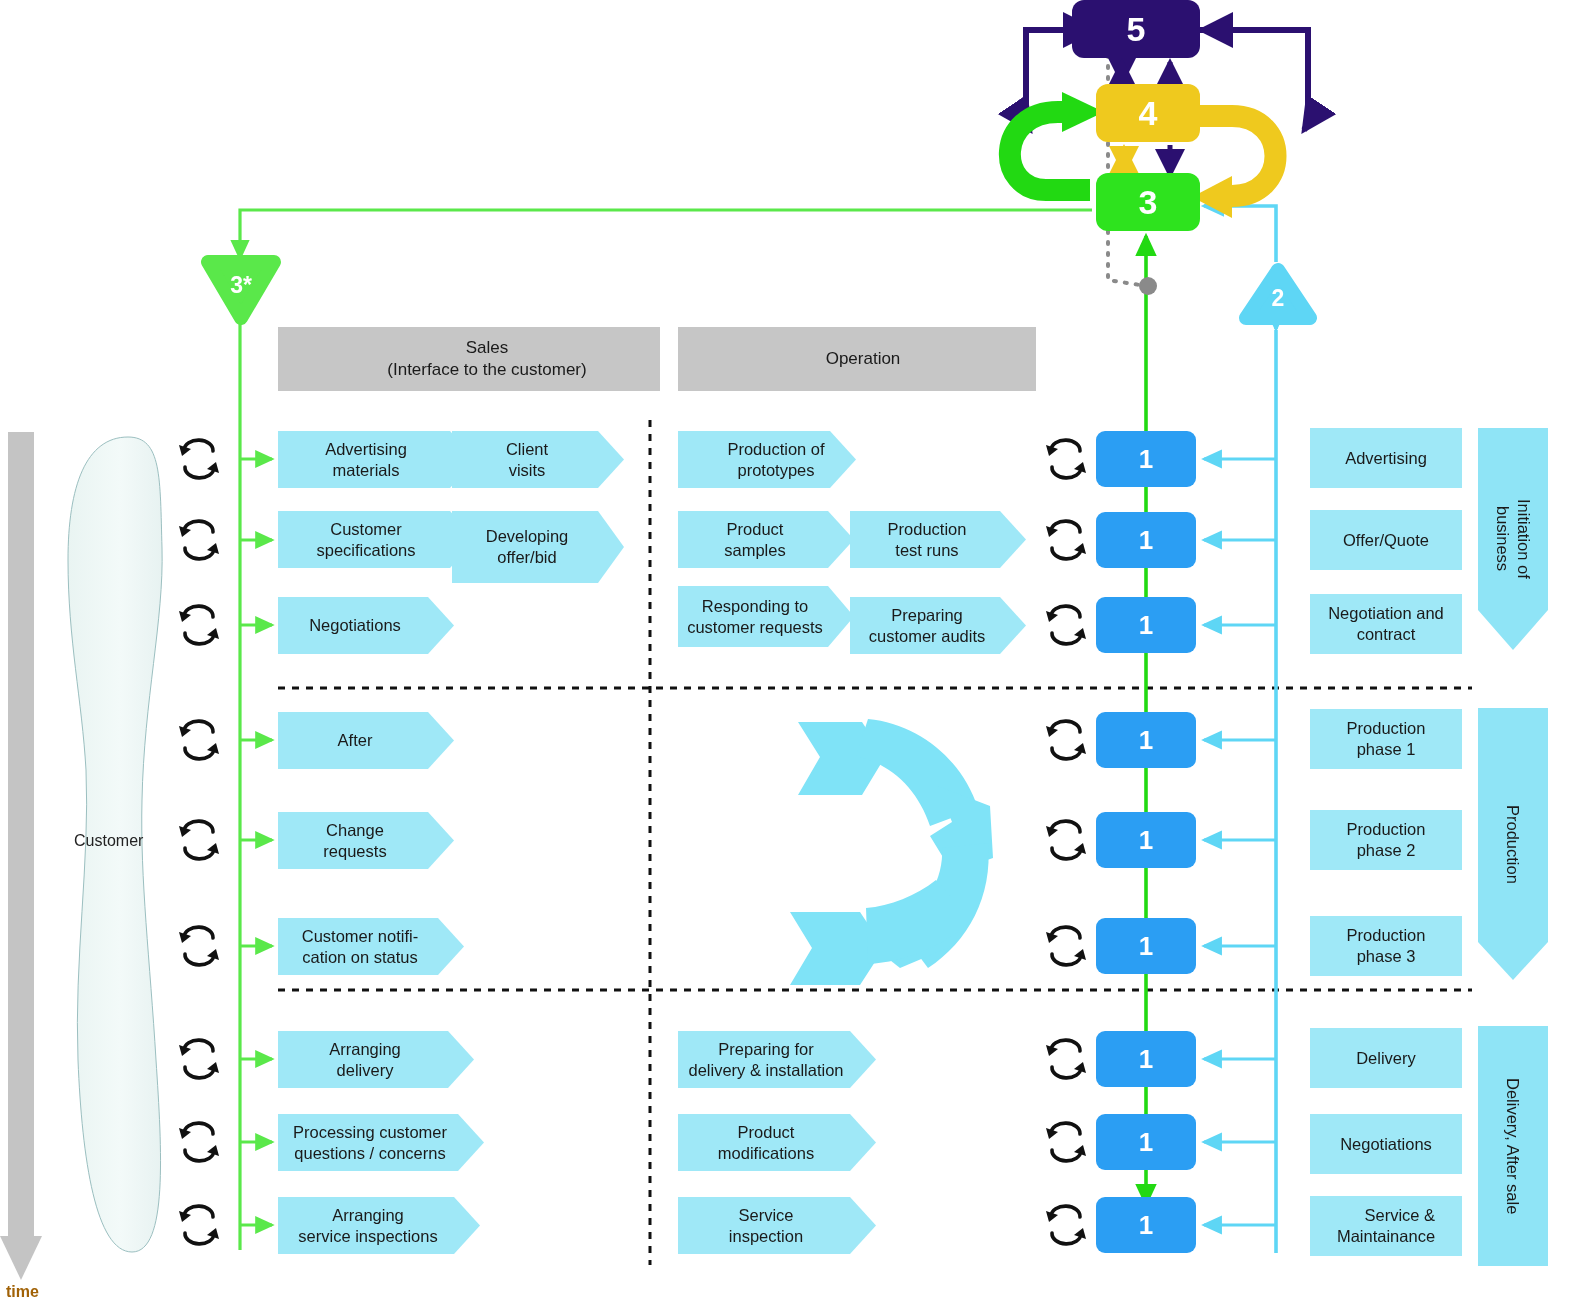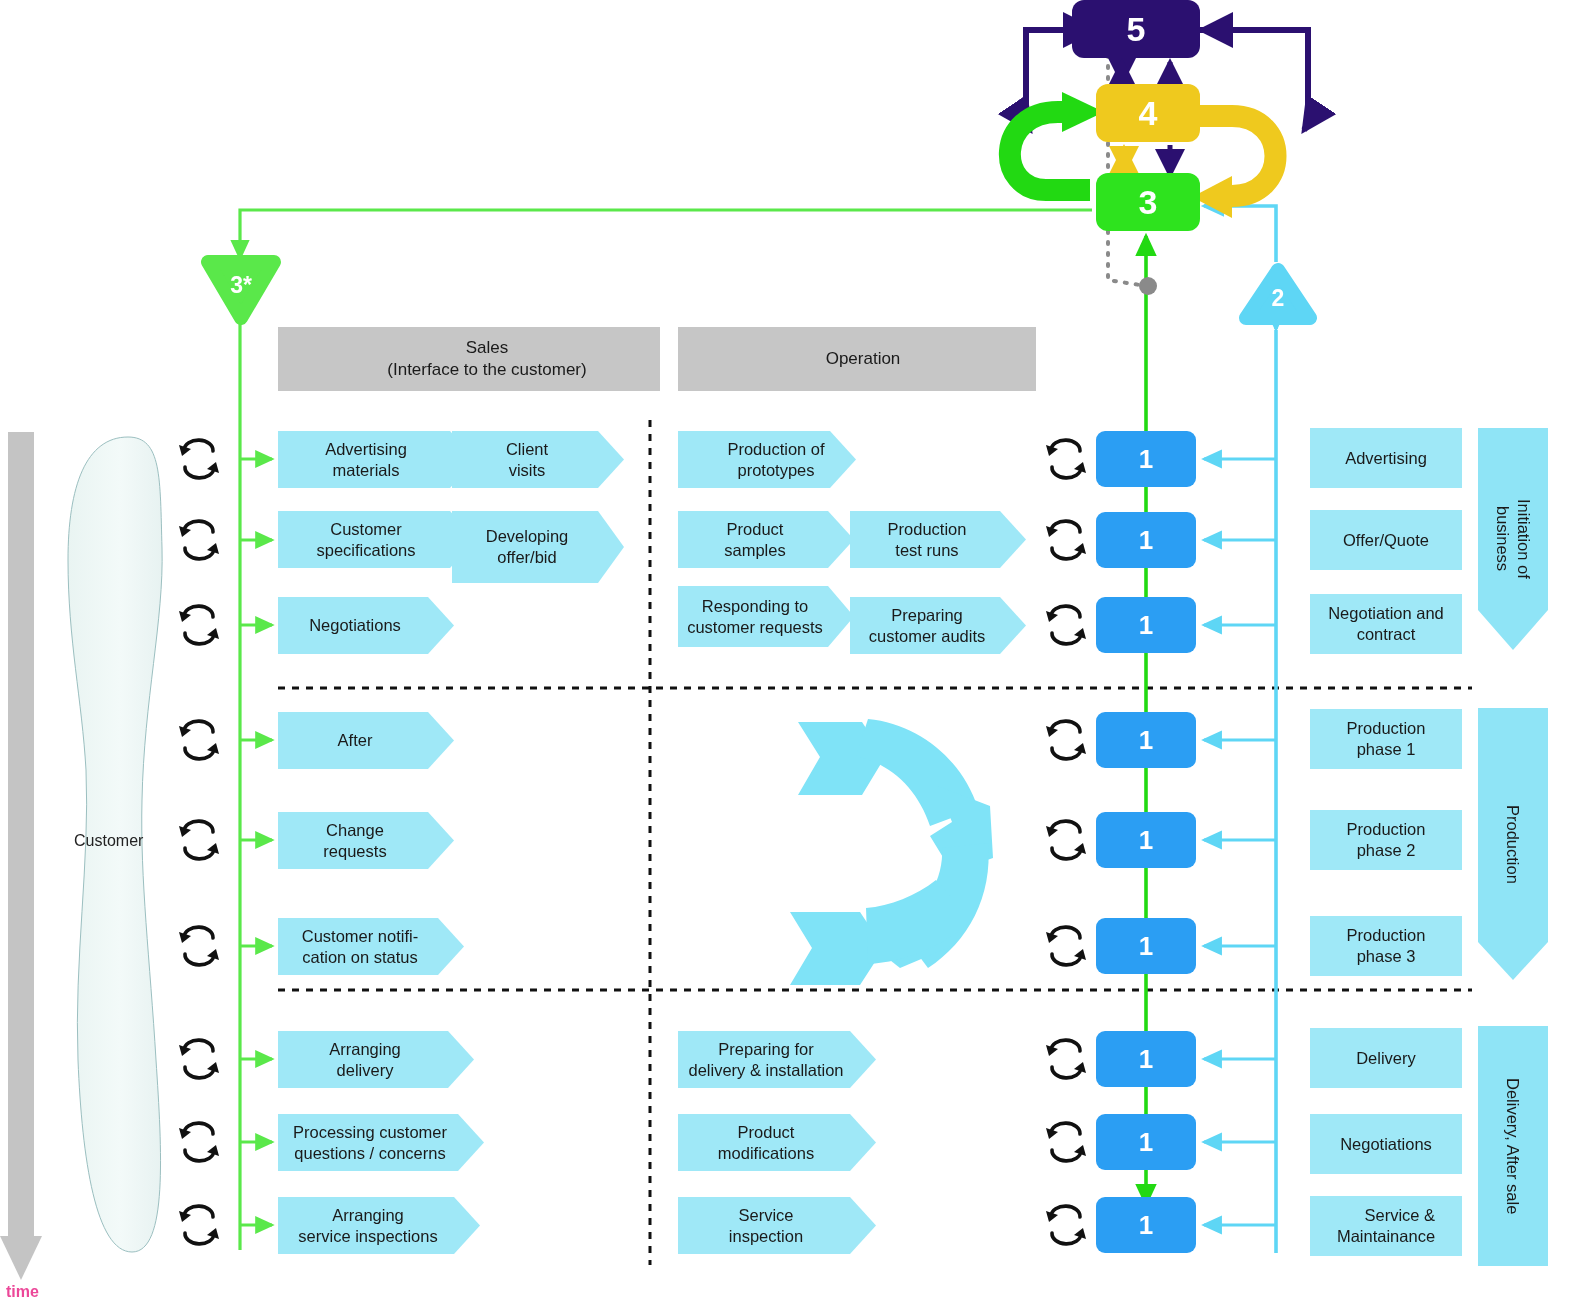--- a/index.html
+++ b/index.html
@@ -29,21 +29,21 @@
   
   .banner{position:absolute;background:#8fe4f6;width:70px;
           display:flex;align-items:center;justify-content:center;}
   .banner span{writing-mode:vertical-rl;text-orientation:mixed;
                font-size:16.5px;line-height:1.25;text-align:center;white-space:nowrap;}
   
   .tri{position:absolute;display:flex;align-items:center;justify-content:center;
        color:#fff;font-size:23px;font-weight:bold;}
   
   #customer-label{position:absolute;font-size:16px;color:#222;}
-  #time-label{position:absolute;font-size:16px;color:#ec4899;font-weight:bold;}
+  #time-label{position:absolute;font-size:16px;color:#a16207;font-weight:bold;}
 </style>
 </head>
 <body>
 
 <svg class="layer" viewBox="0 0 1596 1313">
   <defs>
     <marker id="ah-green" markerWidth="7" markerHeight="7" refX="5.6" refY="3" orient="auto">
       <path d="M0,0 L6.5,3 L0,6 z" fill="#5ae84a"></path>
     </marker>
     <marker id="ah-green-dark" markerWidth="7" markerHeight="7" refX="5.6" refY="3" orient="auto">

